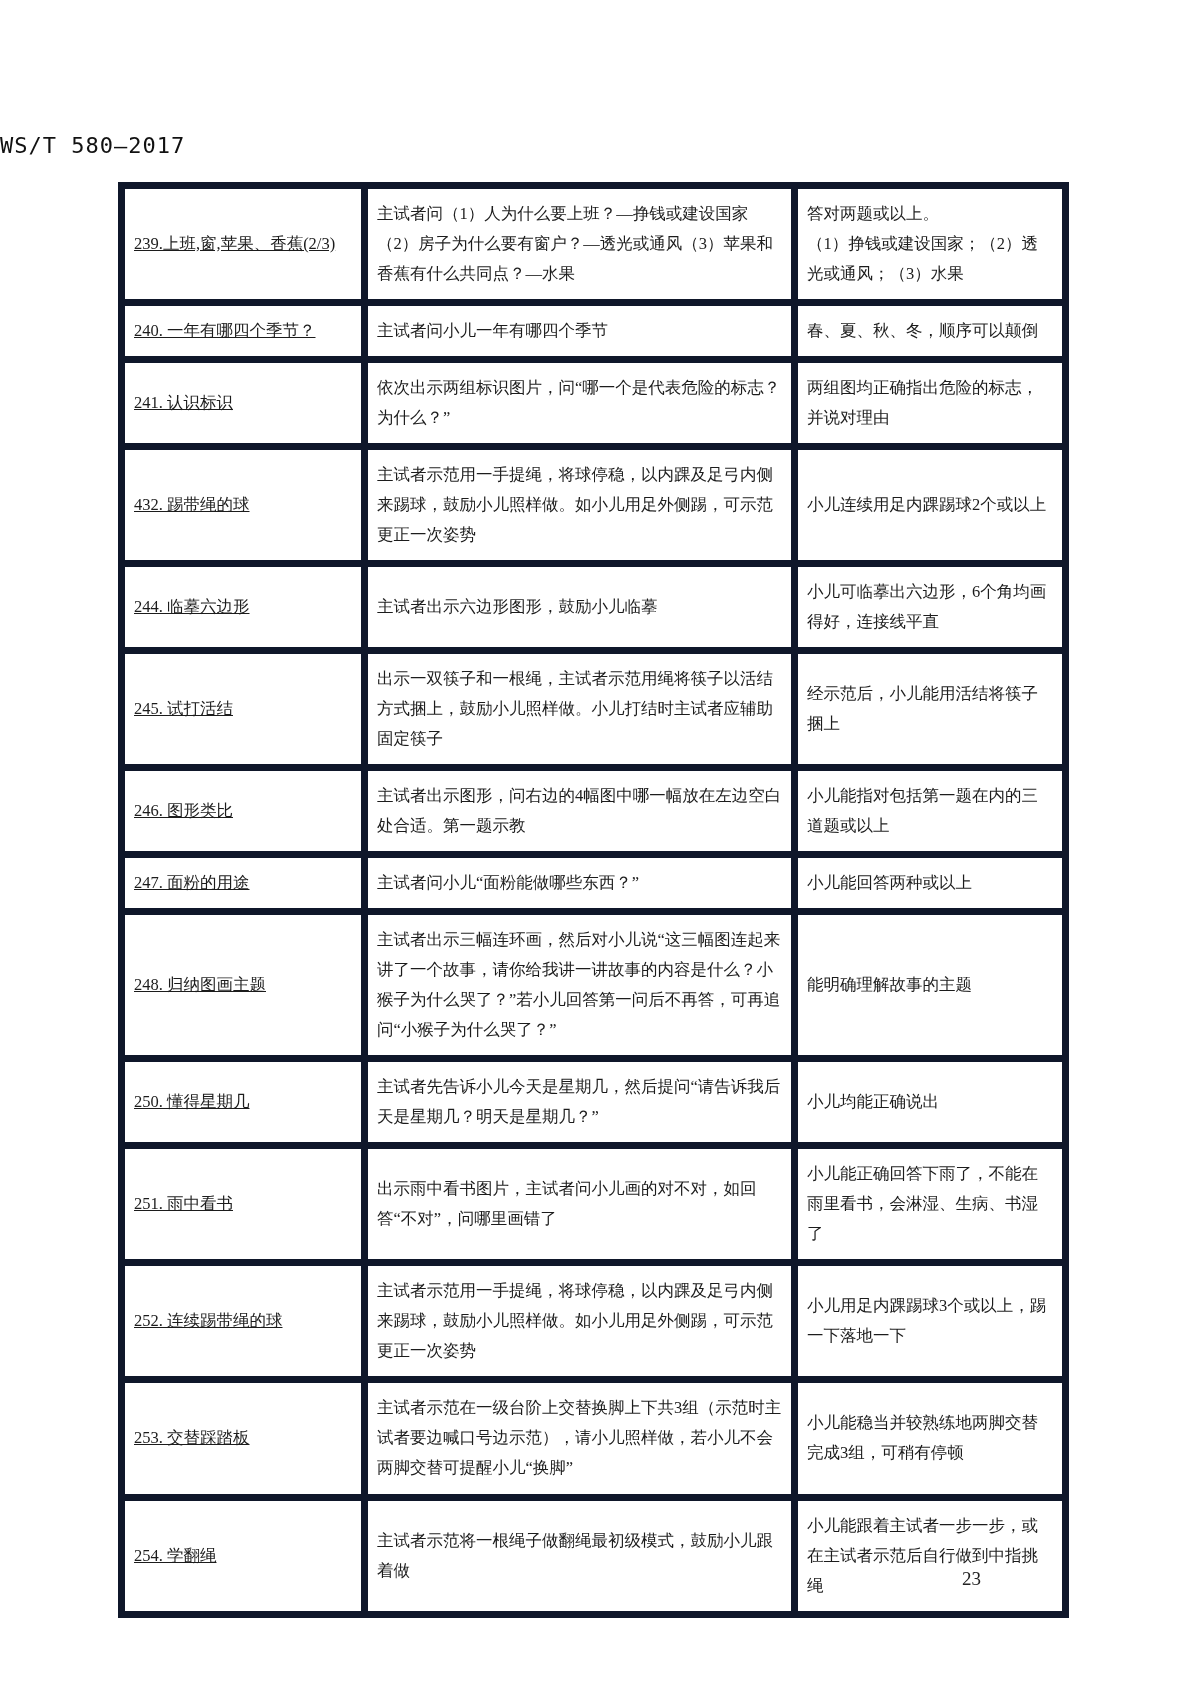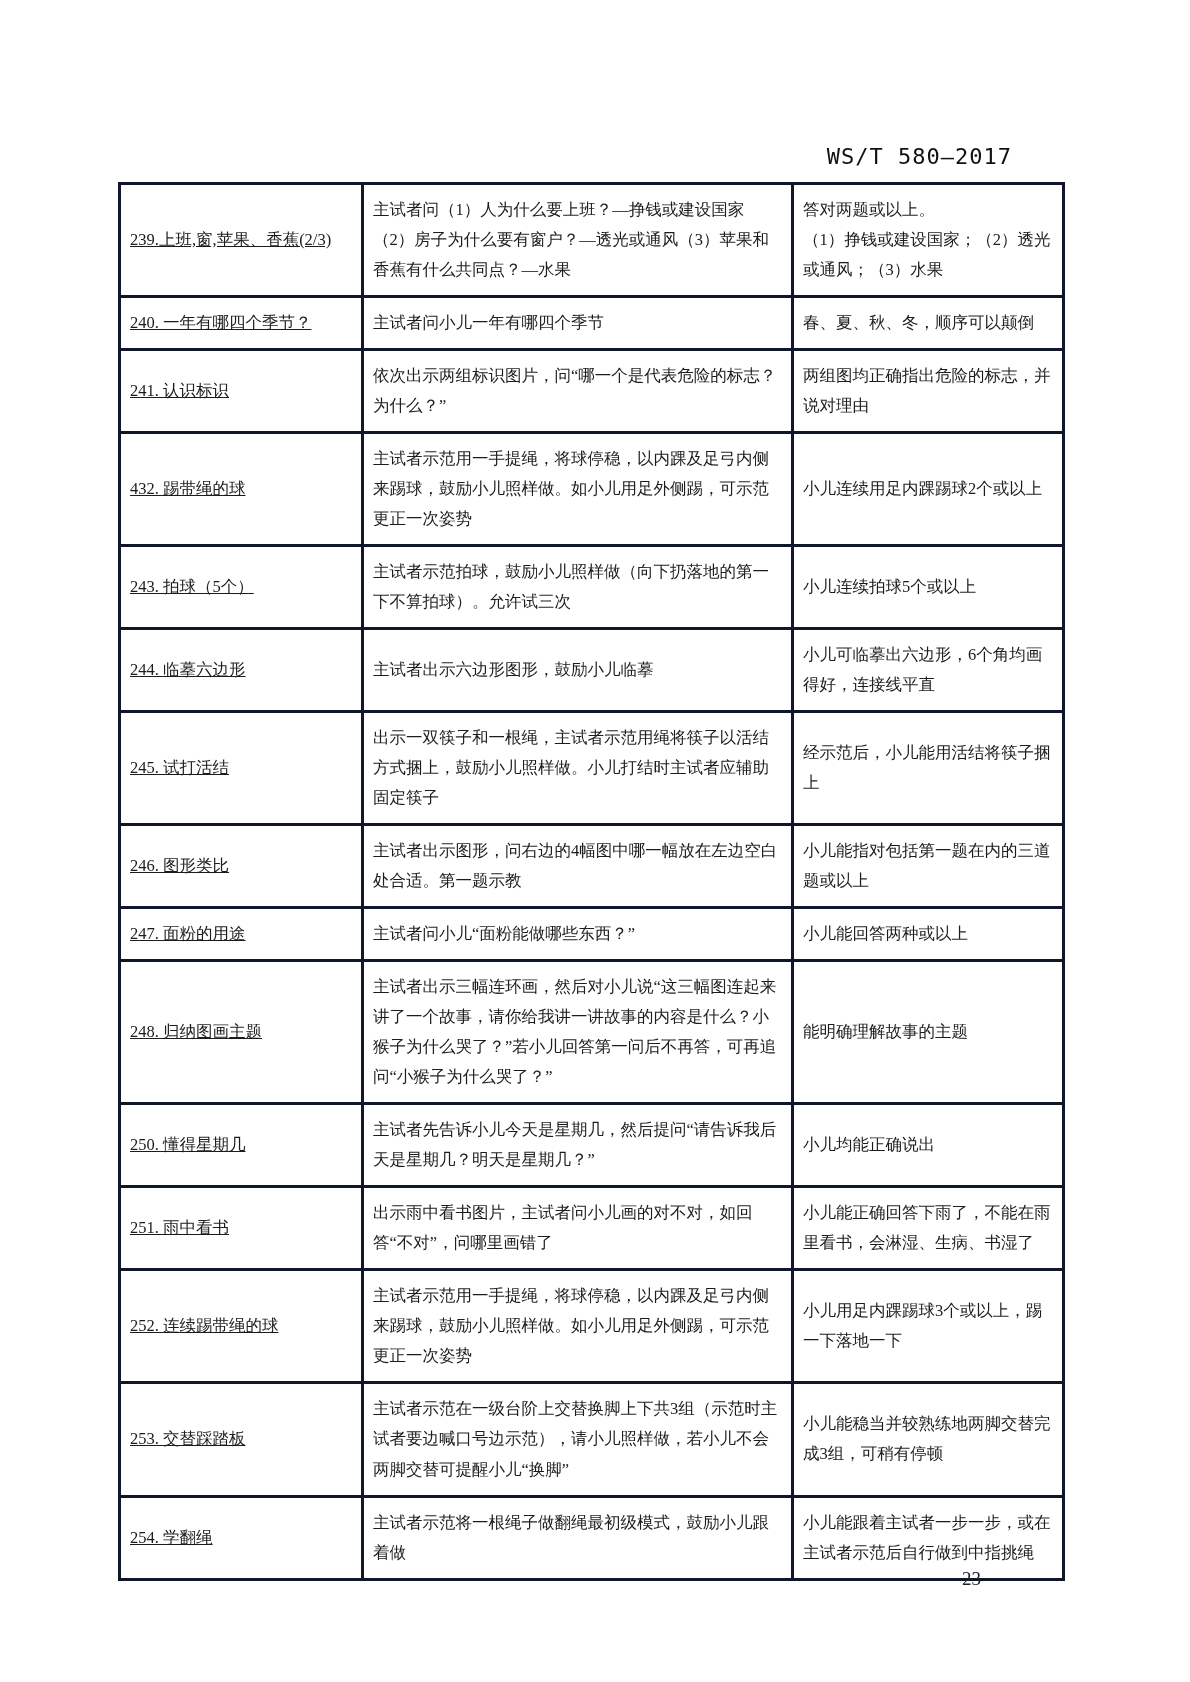--- a/index.html
+++ b/index.html
@@ -4,34 +4,33 @@
 <style>
   html,body{margin:0;padding:0;}
   body{
     width:1190px;height:1682px;
     background:#ffffff;
     position:relative;
     font-family:"Liberation Serif","DejaVu Serif",serif;
     color:#1c1c1c;
   }
   .doc-header{
-    position:absolute;top:144px;left:0;width:1012px;
-    text-align:right;
+    position:absolute;top:133px;left:0;width:1012px;
     font-family:"DejaVu Sans Mono","Liberation Mono",monospace;
     font-size:22px;letter-spacing:1px;color:#111;
   }
   table.assessment{
     position:absolute;left:118px;top:182px;
     width:944px;
     border-collapse:collapse;
     table-layout:fixed;
     font-size:16.5px;
   }
   table.assessment td{
-    border:3px solid #0f172a;
+    border:7px solid #0f172a;
     vertical-align:middle;
     padding:10px 9px;
     line-height:1.82;
     white-space:pre-wrap;
     word-break:break-all;
   }
   td.col-item{padding-left:13px;text-decoration:underline;}
   tbody tr:nth-child(4) td{border-bottom-width:2px;}
   .page-number{
     position:absolute;top:1546px;left:962px;
@@ -63,25 +62,20 @@
       </tr>
       <tr>
         <td class="col-item">241. 认识标识</td>
         <td class="col-method">依次出示两组标识图片，问“哪一个是代表危险的标志？为什么？”</td>
         <td class="col-criteria">两组图均正确指出危险的标志，并说对理由</td>
       </tr>
       <tr>
         <td class="col-item">432. 踢带绳的球</td>
         <td class="col-method">主试者示范用一手提绳，将球停稳，以内踝及足弓内侧来踢球，鼓励小儿照样做。如小儿用足外侧踢，可示范更正一次姿势</td>
         <td class="col-criteria">小儿连续用足内踝踢球2个或以上</td>
-      </tr>
-      <tr>
-        <td class="col-item">243. 拍球（5个）</td>
-        <td class="col-method">主试者示范拍球，鼓励小儿照样做（向下扔落地的第一下不算拍球）。允许试三次</td>
-        <td class="col-criteria">小儿连续拍球5个或以上</td>
       </tr>
       <tr>
         <td class="col-item">244. 临摹六边形</td>
         <td class="col-method">主试者出示六边形图形，鼓励小儿临摹</td>
         <td class="col-criteria">小儿可临摹出六边形，6个角均画得好，连接线平直</td>
       </tr>
       <tr>
         <td class="col-item">245. 试打活结</td>
         <td class="col-method">出示一双筷子和一根绳，主试者示范用绳将筷子以活结方式捆上，鼓励小儿照样做。小儿打结时主试者应辅助固定筷子</td>
         <td class="col-criteria">经示范后，小儿能用活结将筷子捆上</td>

